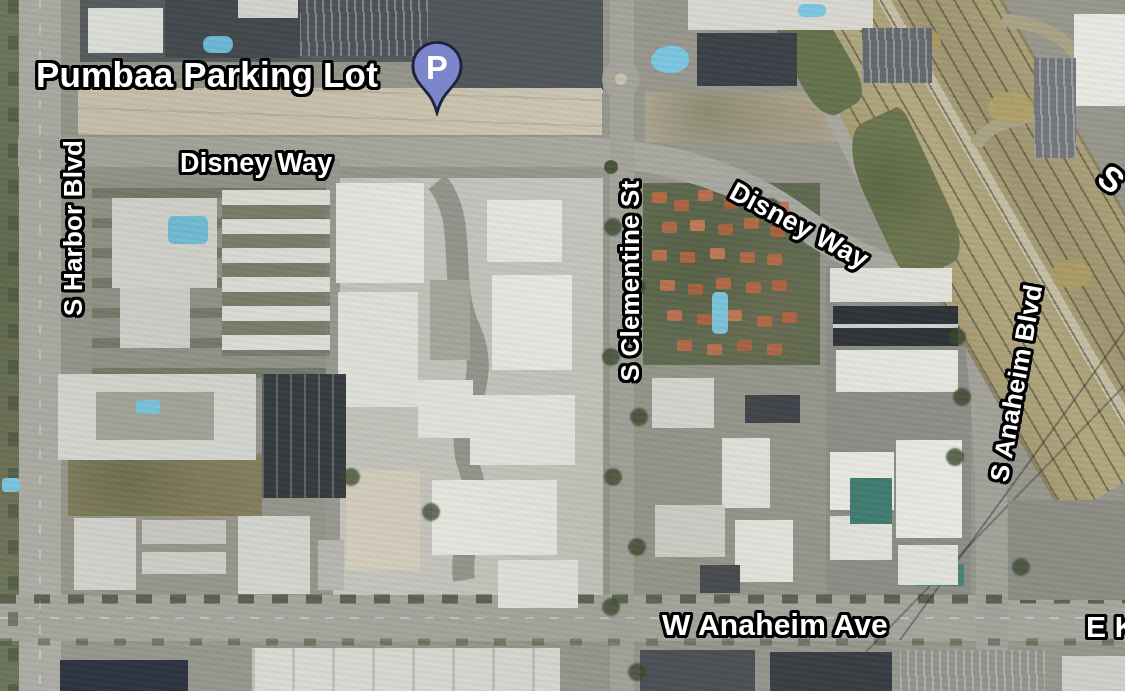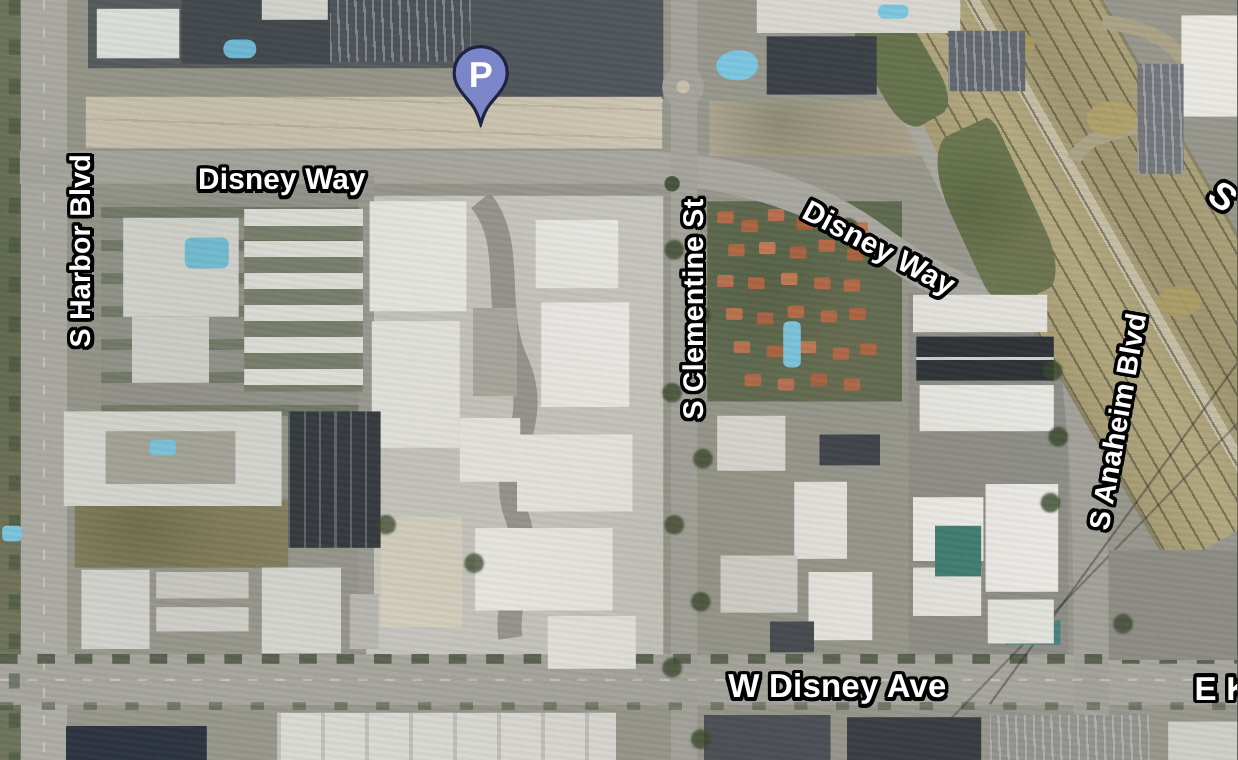--- a/index.html
+++ b/index.html
@@ -152,26 +152,27 @@
        28px 250px 2px 2px rgba(56,70,44,.8),2px 310px 2px 2px rgba(56,70,44,.8),26px 380px 2px 2px rgba(56,70,44,.8),
        0 440px 2px 2px rgba(56,70,44,.8),26px 505px 2px 2px rgba(56,70,44,.8),346px 170px 2px 2px rgba(56,70,44,.8),
        351px 230px 2px 2px rgba(56,70,44,.8),344px 290px 2px 2px rgba(56,70,44,.8),160px 40px 2px 2px rgba(56,70,44,.8),
        -260px 310px 2px 2px rgba(56,70,44,.75),-180px 345px 2px 2px rgba(56,70,44,.75),410px 400px 2px 2px rgba(56,70,44,.75);"></div>
 
   <div class="b" style="left:0;top:0;width:1125px;height:691px;pointer-events:none;
        background:radial-gradient(circle at 15% 30%,rgba(90,100,70,.10),rgba(0,0,0,0) 40%),
                   radial-gradient(circle at 55% 72%,rgba(120,110,90,.10),rgba(0,0,0,0) 45%),
                   repeating-linear-gradient(7deg,rgba(255,255,255,.02) 0 3px,rgba(0,0,0,.03) 3px 6px);"></div>
 
+  <div class="lbl" style="left:36px;top:57px;font-size:35px;">Pumbaa Parking Lot</div>
   <div class="lbl" style="left:180px;top:150px;font-size:27px;">Disney Way</div>
   <div class="lbl" style="left:738px;top:178px;font-size:27px;transform:rotate(28deg);transform-origin:0 0;">Disney Way</div>
   <div class="lbl" style="left:73px;top:228px;font-size:26px;transform:translate(-50%,-50%) rotate(-90deg);">S Harbor Blvd</div>
   <div class="lbl" style="left:630px;top:281px;font-size:26px;transform:translate(-50%,-50%) rotate(-90deg);">S Clementine St</div>
   <div class="lbl" style="left:1016px;top:383px;font-size:26px;transform:translate(-50%,-50%) rotate(-80deg);">S Anaheim Blvd</div>
-  <div class="lbl" style="left:662px;top:610px;font-size:30px;">W Disney Ave</div>
+  <div class="lbl" style="left:662px;top:610px;font-size:30px;">W Anaheim Ave</div>
   <div class="lbl" style="left:1086px;top:612px;font-size:30px;">E Ka</div>
   <div class="lbl" style="left:1100px;top:162px;font-size:34px;transform:rotate(38deg);">S</div>
 
   <svg width="54" height="76" viewBox="0 0 56 78" style="left:410px;top:40px;">
     <path d="M28,2 C14,2 3,13 3,27 C3,39 11,46 19,56 C23,61 26,68 28,75 C30,68 33,61 37,56 C45,46 53,39 53,27 C53,13 42,2 28,2 Z" fill="#7b86c8" stroke="#1d2340" stroke-width="3"></path>
     <text x="28" y="40" text-anchor="middle" font-family="Liberation Sans, DejaVu Sans, sans-serif" font-size="34" font-weight="700" fill="#ffffff">P</text>
   </svg>
 
 </div>
 

